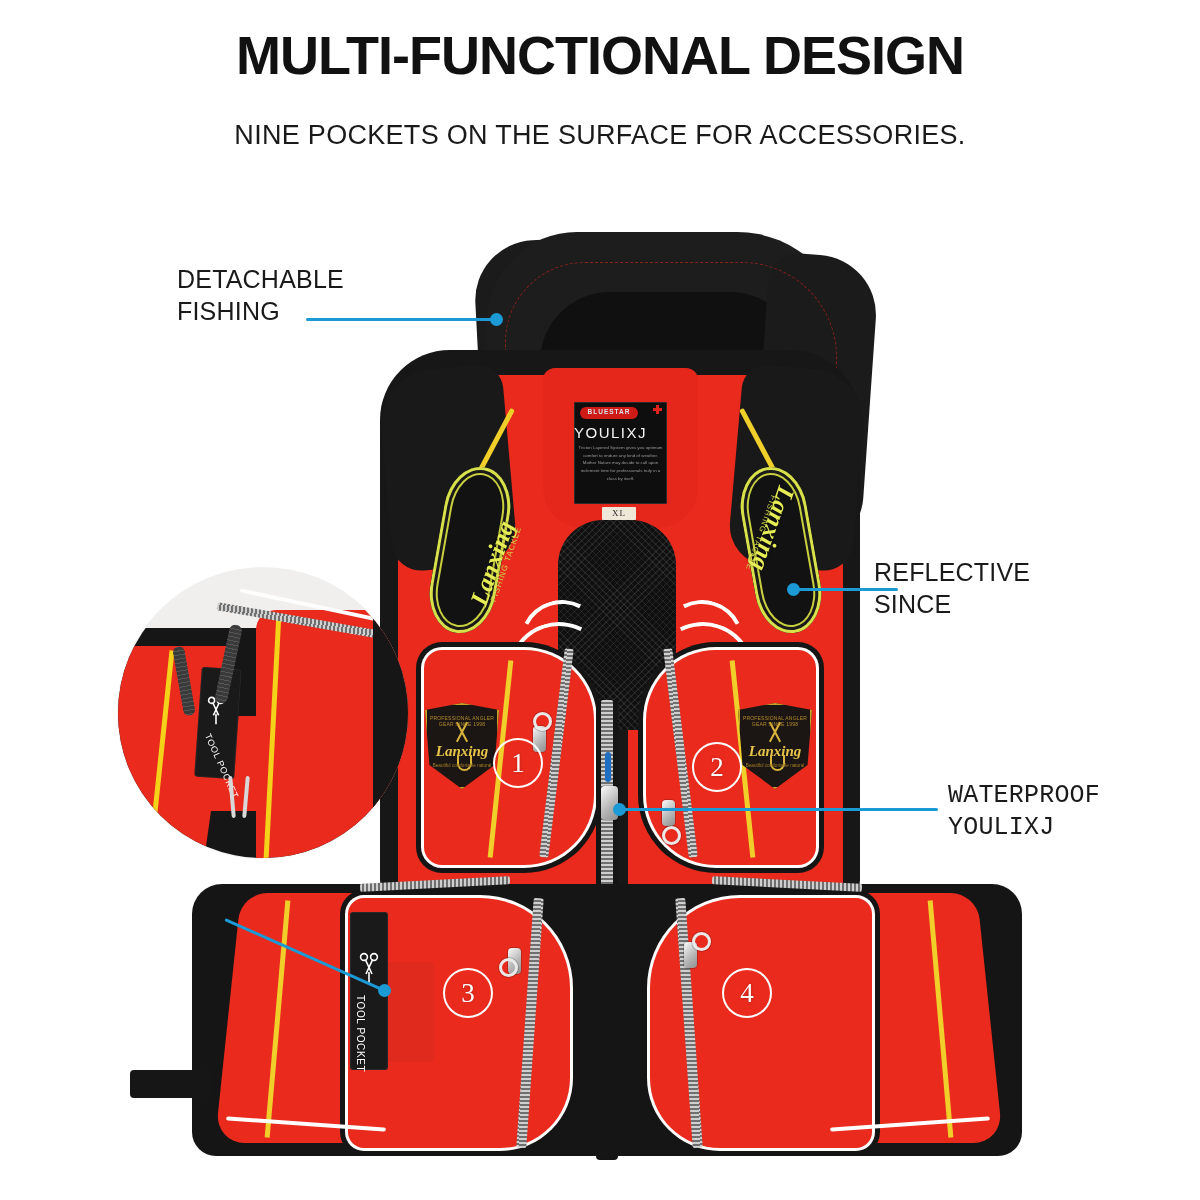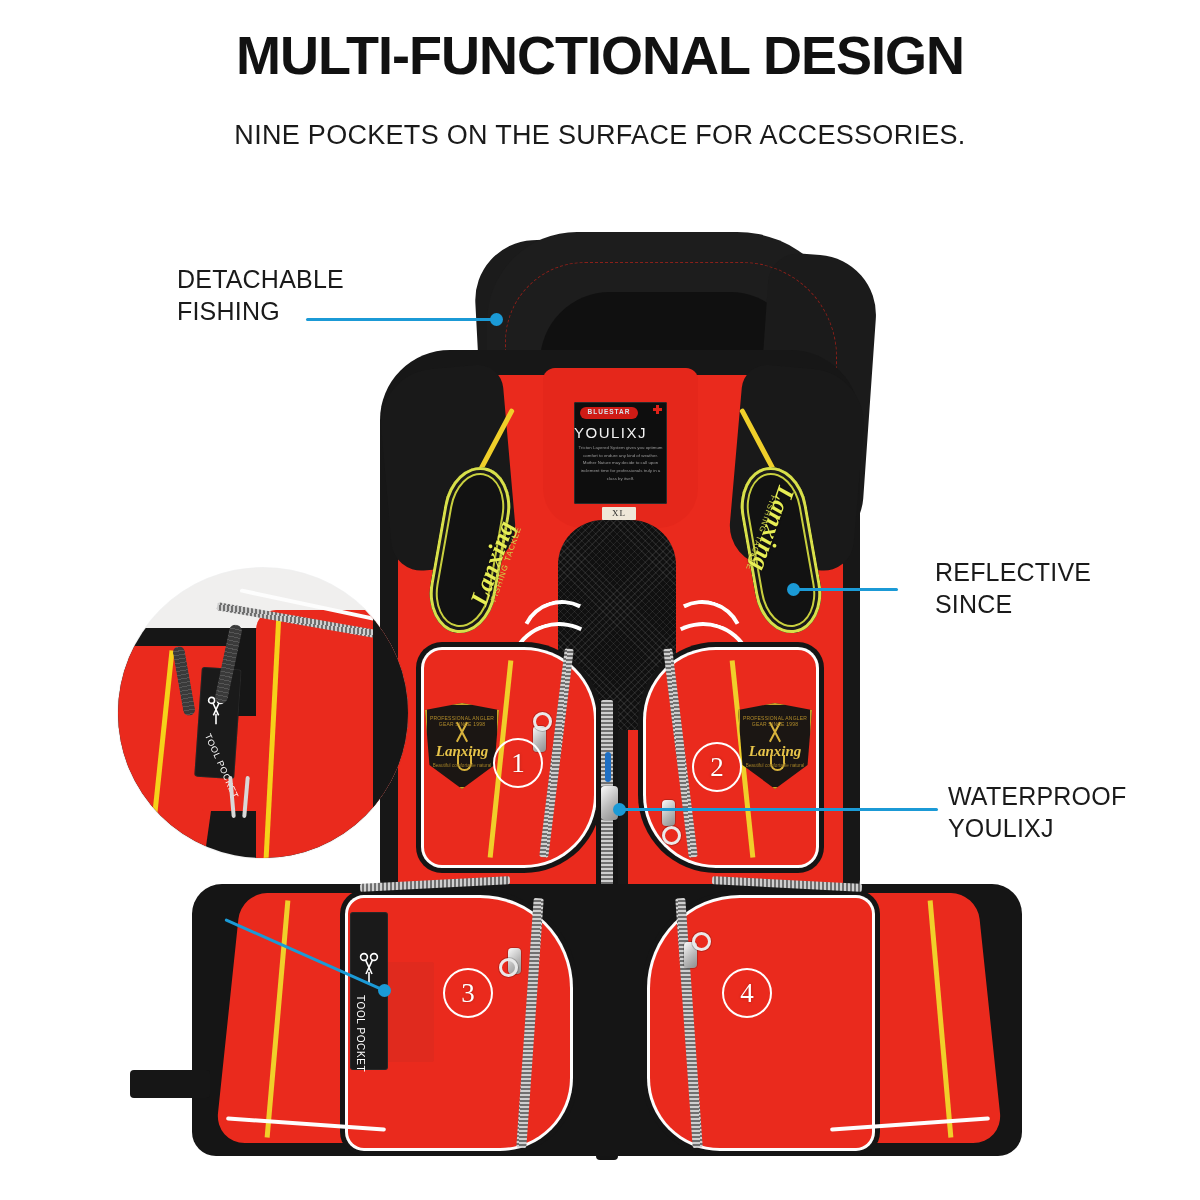--- a/index.html
+++ b/index.html
@@ -20,22 +20,22 @@
   }
   .subtitle{
     position:absolute;left:0;top:120px;width:1200px;text-align:center;
     font-size:27px;font-weight:400;color:#1a1a1a;letter-spacing:.3px;
   }
 
   
   .callout{position:absolute;font-size:25px;line-height:1.28;color:#1a1a1a;letter-spacing:.2px;}
   .callout .l{display:block;white-space:nowrap;}
   .cl-neck{left:177px;top:263px;}
-  .cl-tape{left:935px;top:556px;}
-  .cl-zip{left:948px;top:780px;}
+  .cl-tape{left:874px;top:556px;}
+  .cl-zip{left:948px;top:780px;font-family:Liberation Mono, monospace;}
 
   
   .lead{position:absolute;background:#1b9ad6;height:3px;border-radius:2px;}
   .dot{position:absolute;width:13px;height:13px;border-radius:50%;background:#1b9ad6;}
 
   
   #vest{position:absolute;left:0;top:0;width:1200px;height:1200px;}
 
   
   .inset{

